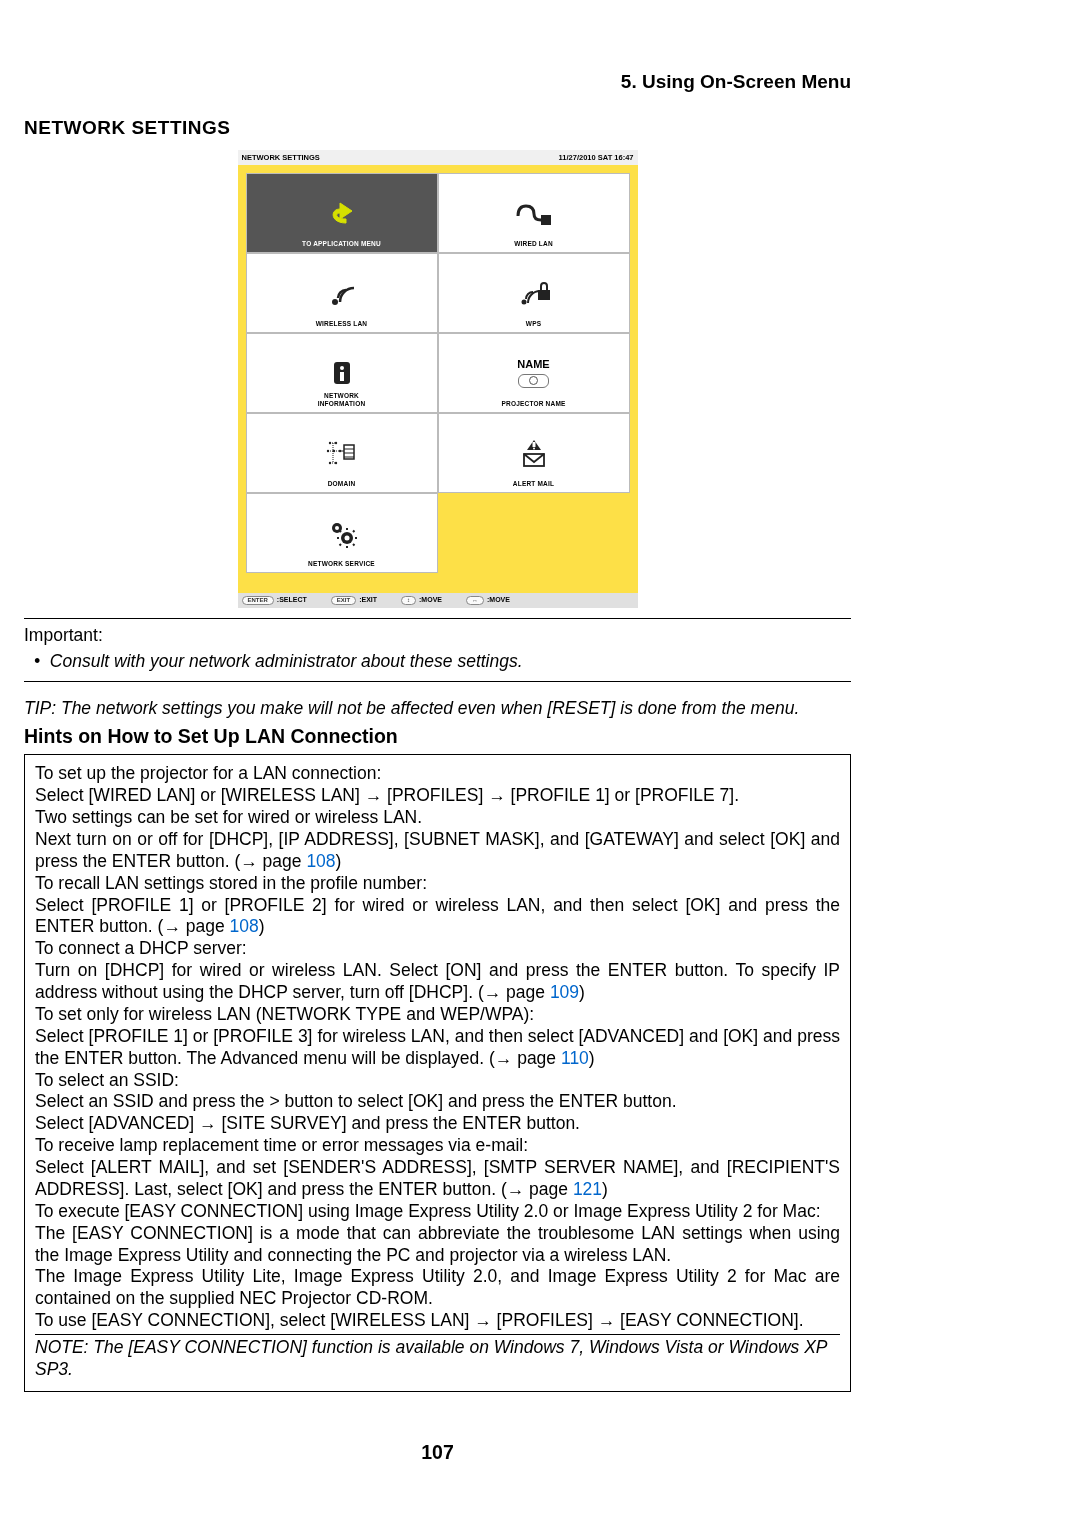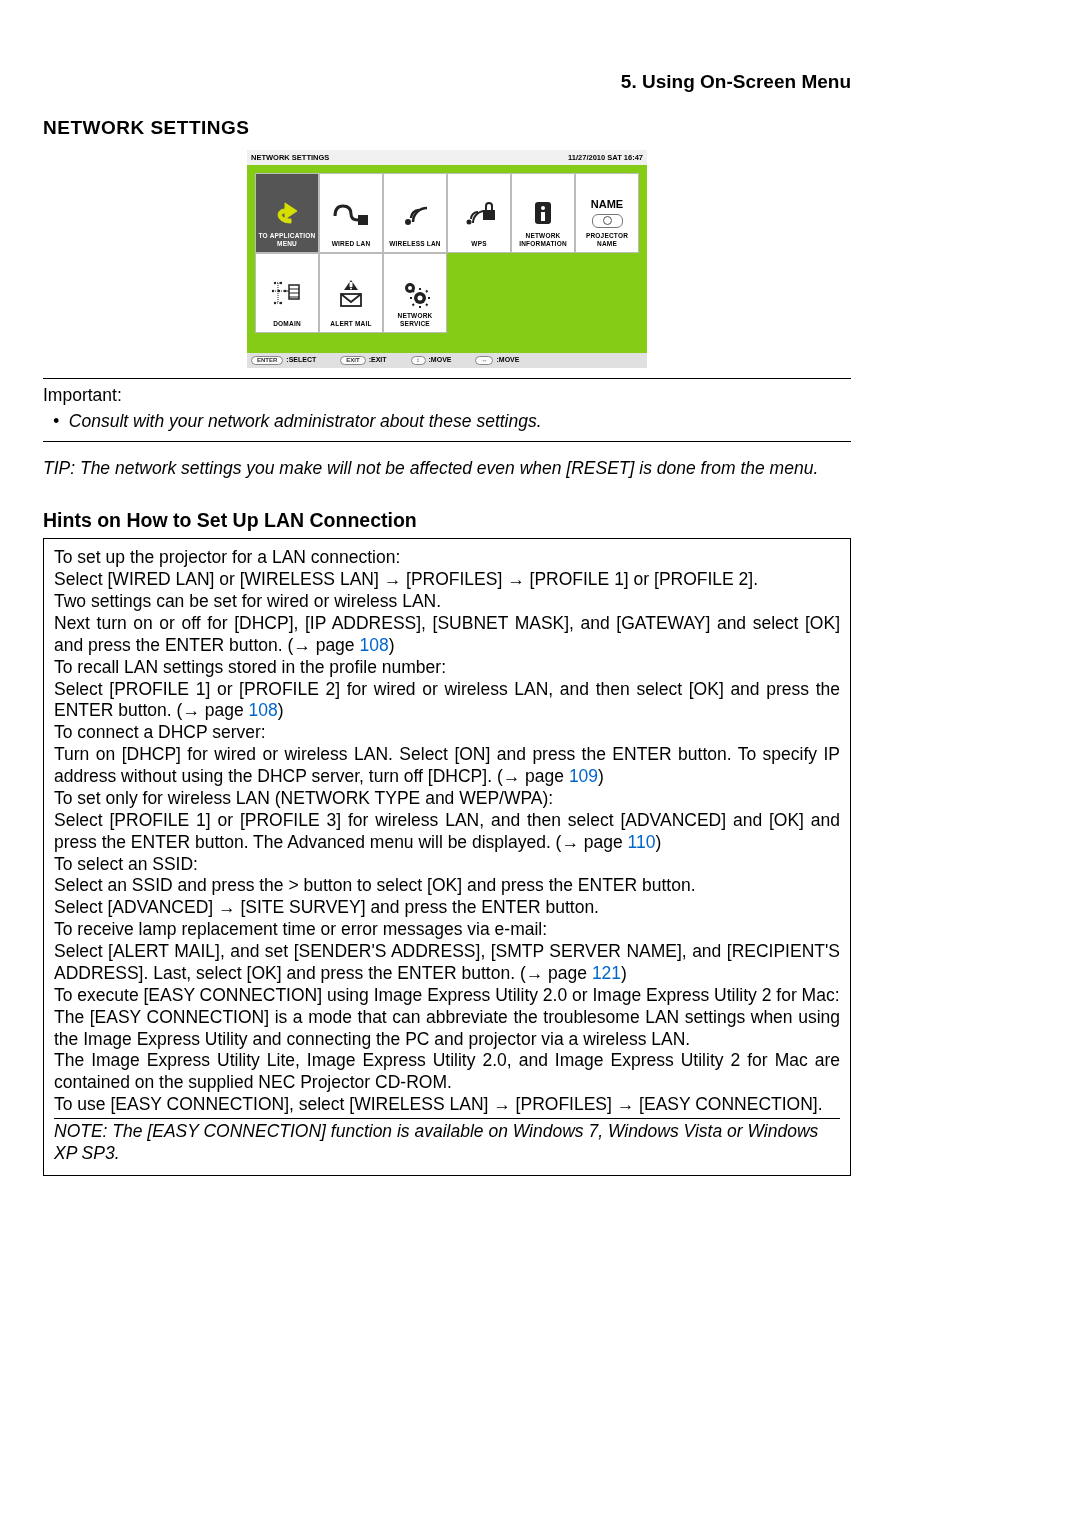--- a/index.html
+++ b/index.html
@@ -7,21 +7,21 @@
     font-family: Arial, Helvetica, sans-serif;
     background: #fff;
     width: 1080px;
     color: #000;
     font-size: 17.5px;
     line-height: 1.25;
   }
   .page {
     box-sizing: border-box;
     width: 911px;
-    padding: 70px 60px 40px 43px;
+    padding: 70px 60px 40px 24px;
   }
   .chap-title {
     text-align: right;
     font-weight: bold;
     font-size: 19px;
   }
   .sec-title {
     font-weight: bold;
     font-size: 19px;
     text-transform: uppercase;
@@ -40,23 +40,23 @@
   .ns-topbar {
     display: flex;
     justify-content: space-between;
     background: #f0f0f0;
     padding: 3px 4px;
     font-weight: bold;
     font-size: 7.5px;
   }
   .ns-grid {
     display: grid;
-    grid-template-columns: repeat(6, 1fr);
+    grid-template-columns: repeat(2, 1fr);
     padding: 8px 8px 20px 8px;
-    background: #84cc16;
+    background: #fde047;
   }
   .ns-tile {
     background: #fff;
     border: 1px solid #bbb;
     height: 78px;
     display: flex;
     flex-direction: column;
     align-items: center;
     justify-content: center;
     position: relative;
@@ -102,21 +102,21 @@
   .bul li { list-style: none; text-indent: -12px; padding-left: 22px; }
   ul.bul { padding-left: 0; margin: 4px 0 6px 0;}
   .pageref { color: #0066cc; }
   .tip {
     font-style: italic;
     margin-top: 16px;
   }
   .subhead {
     font-weight: bold;
     font-size: 19.5px;
-    margin-top: 26px;
+    margin-top: 2px;
     line-height: 1.5;
   }
   .box {
     border: 1px solid #000;
     padding: 8px 10px 10px 10px;
     margin-top: 3px;
   }
   .box .bh {
     font-weight: normal;
   }
@@ -284,21 +284,21 @@
     <li>•&nbsp;&nbsp;<span>Consult with your network administrator about these settings.</span></li>
   </ul>
   <div class="hr"></div>
 
   <div class="tip">TIP: The network settings you make will not be affected even when [RESET] is done from the menu.</div>
 
   <div class="subhead">Hints on How to Set Up LAN Connection</div>
 
   <div class="box">
     <p class="bh">To set up the projector for a LAN connection:</p>
-    <p>Select [WIRED LAN] or [WIRELESS LAN] → [PROFILES] → [PROFILE 1] or [PROFILE 2].</p>
+    <p>Select [WIRED LAN] or [WIRELESS LAN] → [PROFILES] → [PROFILE 1] or [PROFILE 7].</p>
     <p>Two settings can be set for wired or wireless LAN.</p>
     <p class="just"><span>Next turn on or off for [DHCP], [IP ADDRESS], [SUBNET MASK], and [GATEWAY] and select [OK] and press the ENTER button. (→ page </span><span class="pageref">108</span><span>)</span></p>
 
     <p class="bh">To recall LAN settings stored in the profile number:</p>
     <p class="just"><span>Select [PROFILE 1] or [PROFILE 2] for wired or wireless LAN, and then select [OK] and press the ENTER button. (→ page </span><span class="pageref">108</span><span>)</span></p>
 
     <p class="bh">To connect a DHCP server:</p>
     <p class="just"><span>Turn on [DHCP] for wired or wireless LAN. Select [ON] and press the ENTER button. To specify IP address without using the DHCP server, turn off [DHCP]. (→ page </span><span class="pageref">109</span><span>)</span></p>
 
     <p class="bh">To set only for wireless LAN (NETWORK TYPE and WEP/WPA):</p>
@@ -312,14 +312,15 @@
     <p class="just"><span>Select [ALERT MAIL], and set [SENDER'S ADDRESS], [SMTP SERVER NAME], and [RECIPIENT'S ADDRESS]. Last, select [OK] and press the ENTER button. (→ page </span><span class="pageref">121</span><span>)</span></p>
 
     <p class="bh">To execute [EASY CONNECTION] using Image Express Utility 2.0 or Image Express Utility 2 for Mac:</p>
     <p class="just">The [EASY CONNECTION] is a mode that can abbreviate the troublesome LAN settings when using the Image Express Utility and connecting the PC and projector via a wireless LAN.</p>
     <p class="just">The Image Express Utility Lite, Image Express Utility 2.0, and Image Express Utility 2 for Mac are contained on the supplied NEC Projector CD-ROM.</p>
     <p>To use [EASY CONNECTION], select [WIRELESS LAN] → [PROFILES] → [EASY CONNECTION].</p>
     <hr>
     <p style="font-style:italic;">NOTE: The [EASY CONNECTION] function is available on Windows 7, Windows Vista or Windows XP SP3.</p>
   </div>
 
+  <div class="pgnum">107</div>
 
 </div>
 
 </body></html>

